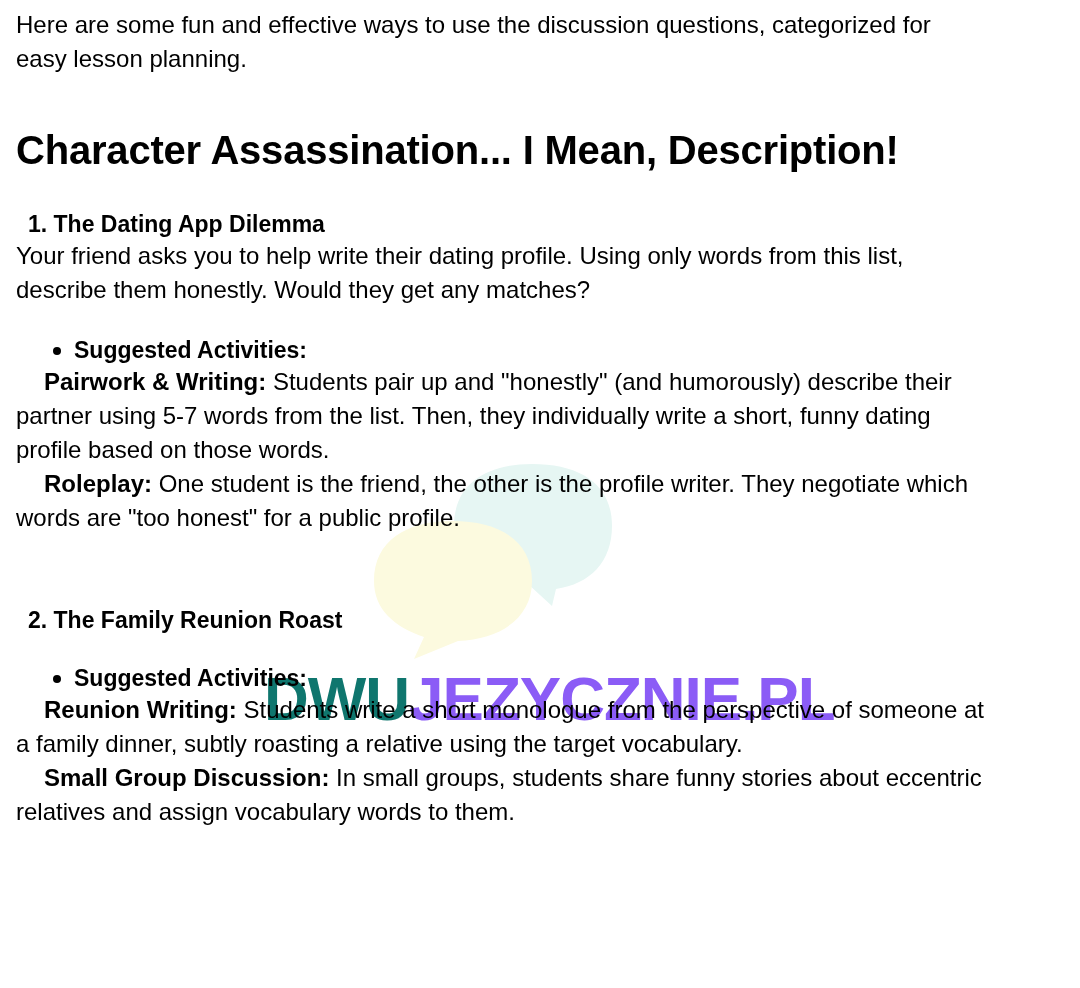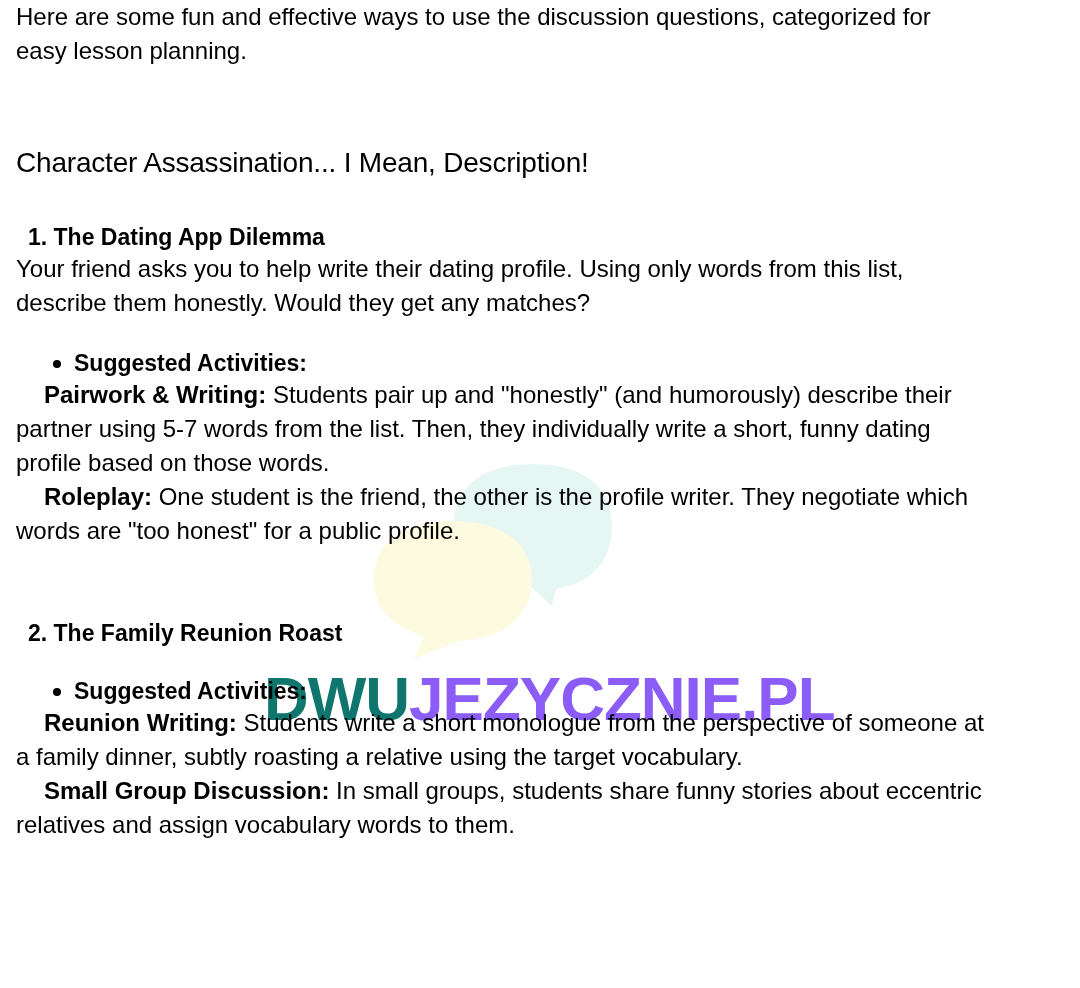--- a/index.html
+++ b/index.html
@@ -44,42 +44,42 @@
     line-height: 1;
     user-select: none;
   }
   .wm-strong { color: #0f766e; }
   .wm-light  { color: #8b5cf6; }
 
   
   #content {
     position: relative;
     z-index: 1;
-    padding: 0 16px;
+    padding: 8px 16px;
   }
 
   p.body-text {
     font-size: 24px;
     line-height: 34px;
     margin: 0;
     color: #000000;
     font-weight: normal;
   }
   p.body-text b { font-weight: bold; margin-left: 28px; }
 
   .intro {
     margin-top: 6px;
     max-width: 960px;
   }
 
   h1.section-title {
-    font-size: 28px;
+    font-size: 40px;
     line-height: 38px;
-    font-weight: normal;
-    margin: 76px 0 0 0;
+    font-weight: bold;
+    margin: 55px 0 0 0;
     letter-spacing: -0.2px;
   }
 
   h2.item-title {
     font-size: 23px;
     line-height: 30px;
     font-weight: bold;
     margin: 40px 0 0 12px;
   }
 

